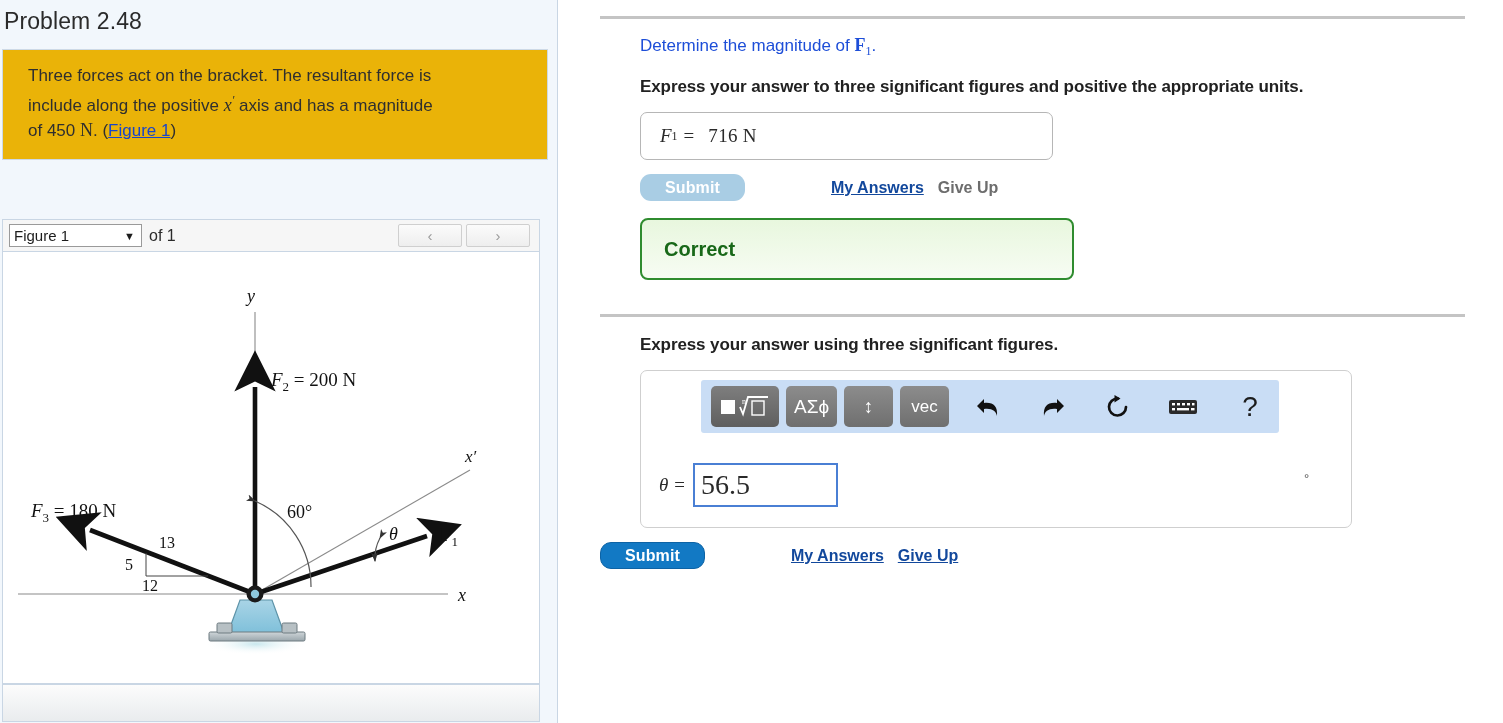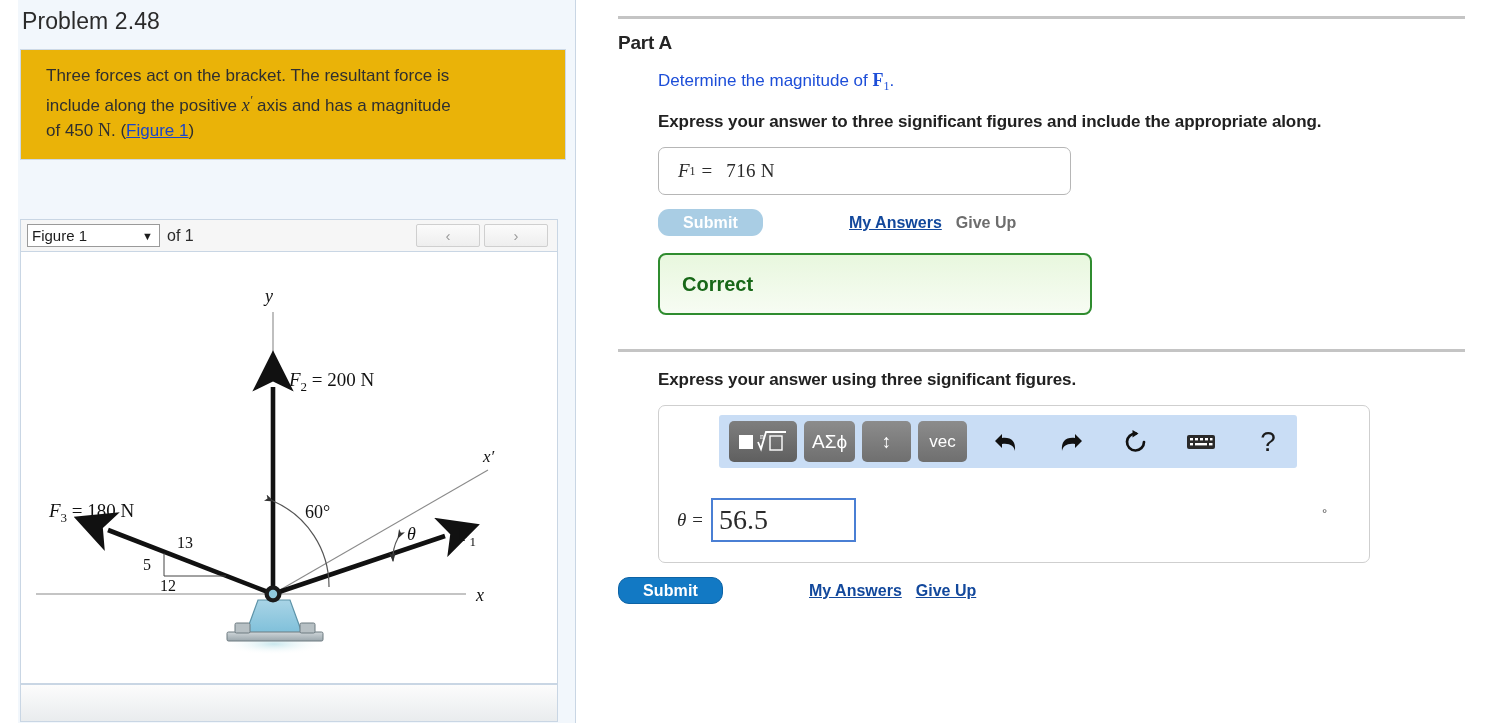--- a/index.html
+++ b/index.html
@@ -8,21 +8,20 @@
     margin: 0; padding: 0;
     width: 1503px; height: 723px;
     background: #ffffff;
     font-family: "Liberation Sans", sans-serif;
     overflow: hidden;
   }
   .page {
     position: relative;
     width: 1503px; height: 723px;
     display: flex;
-    padding-left: 18px;
   }
 
   
   .left-panel {
     position: relative;
     width: 558px;
     height: 723px;
     background: #f2f7fc;
     border-right: 1px solid #c9d6e4;
     flex: 0 0 558px;
@@ -395,28 +394,27 @@
         <circle cx="252" cy="342" r="4.2" fill="#8fc9dd"></circle>
       </svg>
     </div>
 
     <div class="fig-footer"></div>
   </div>
 
   <div class="right-panel">
 
     <div class="part-sep"></div>
-    <div class="part-heading">Part A</div>
 
     <div class="part-body">
       <div class="q-line">
         <span>Determine the magnitude of </span><span class="bold-serif">F</span><span class="sub">1</span><span>.</span>
       </div>
 
-      <div class="q-strong">Express your answer to three significant figures and include the appropriate along.</div>
+      <div class="q-strong">Express your answer to three significant figures and positive the appropriate units.</div>
 
       <div class="ans-box-a">
         <span style="font-style:italic">F</span>
           <span class="sub">1</span>
         <span class="eq">=</span>
         <span class="ans-val">716 N</span>
       </div>
 
       <div class="btn-row">
         <div class="submit-btn submit-disabled">Submit</div>

